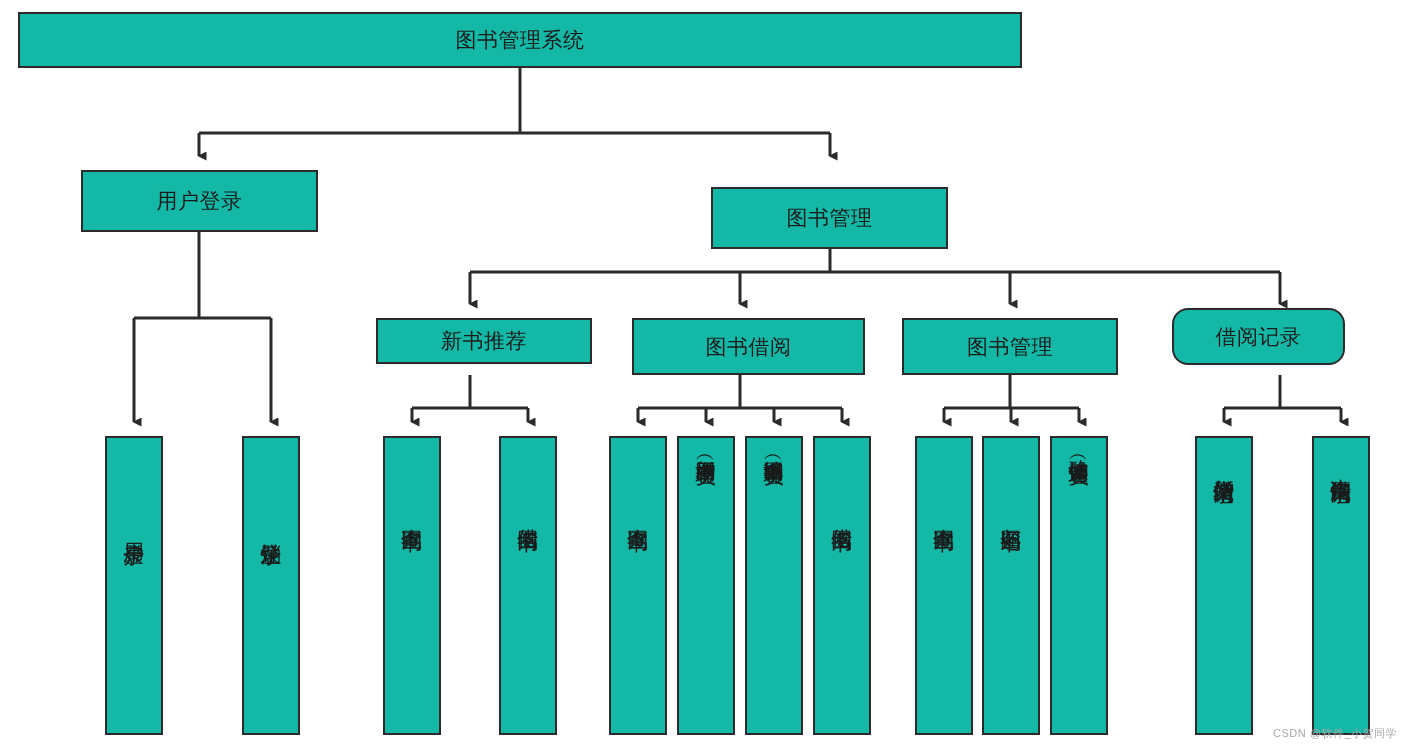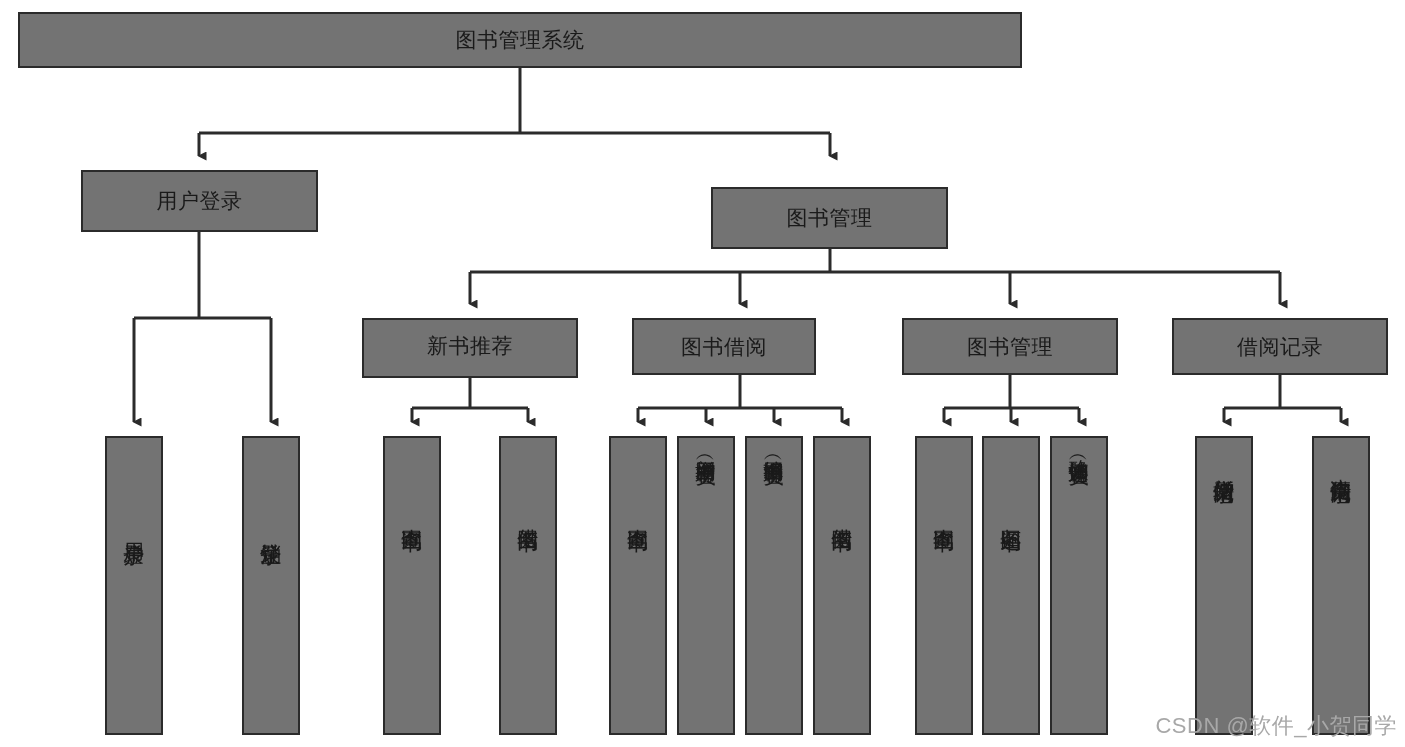--- a/index.html
+++ b/index.html
@@ -21,21 +21,21 @@
     position: absolute;
     left: 0;
     top: 0;
     width: 1405px;
     height: 747px;
   }
   .node {
     position: absolute;
     box-sizing: border-box;
     border: 2px solid #2b2b2b;
-    background: #737373;
+    background: #14b8a6;
     display: flex;
     align-items: center;
     justify-content: center;
     color: #1a1a1a;
   }
   .node.horiz .node-label {
     writing-mode: horizontal-tb;
     font-size: 21px;
     line-height: 1.2;
     letter-spacing: 0.5px;
@@ -55,21 +55,21 @@
     white-space: nowrap;
   }
   .node.vert.tall-text .node-label {
     font-size: 20px;
     line-height: 1.3;
   }
   #watermark {
     position: absolute;
     right: 8px;
     bottom: 6px;
-    font-size: 22px;
+    font-size: 11px;
     color: #a8a8a8;
     letter-spacing: 0.5px;
     white-space: nowrap;
     pointer-events: none;
   }
 </style>
 </head>
 <body>
 
 <div id="canvas">
@@ -128,30 +128,30 @@
     <span class="node-label">图书管理系统</span>
   </div>
 
   <div class="node horiz" style="left:81px; top:170px; width:237px; height:62px;">
     <span class="node-label">用户登录</span>
   </div>
   <div class="node horiz" style="left:711px; top:170px; width:237px; height:62px;margin-top:17px;">
     <span class="node-label">图书管理</span>
   </div>
 
-  <div class="node horiz" style="left:362px; top:318px; width:216px; height:60px;font-family:Liberation Mono, monospace;">
+  <div class="node horiz" style="left:376px; top:318px; width:216px; height:46px;">
     <span class="node-label">新书推荐</span>
   </div>
-  <div class="node horiz" style="left:632px; top:318px; width:184px; height:57px;">
+  <div class="node horiz" style="left:632px; top:318px; width:233px; height:57px;">
     <span class="node-label">图书借阅</span>
   </div>
   <div class="node horiz" style="left:902px; top:318px; width:216px; height:57px;">
     <span class="node-label">图书管理</span>
   </div>
-  <div class="node horiz" style="left:1172px; top:318px; width:216px; height:57px;">
+  <div class="node horiz" style="left:1172px; top:308px; width:173px; height:57px;border-radius:16px;">
     <span class="node-label">借阅记录</span>
   </div>
 
   <div class="node vert" style="left:105px; top:436px; width:58px; height:299px; padding-top:88px;">
     <span class="node-label">用户登录</span>
   </div>
   <div class="node vert" style="left:242px; top:436px; width:58px; height:299px; padding-top:88px;">
     <span class="node-label">注销登录</span>
   </div>
 

